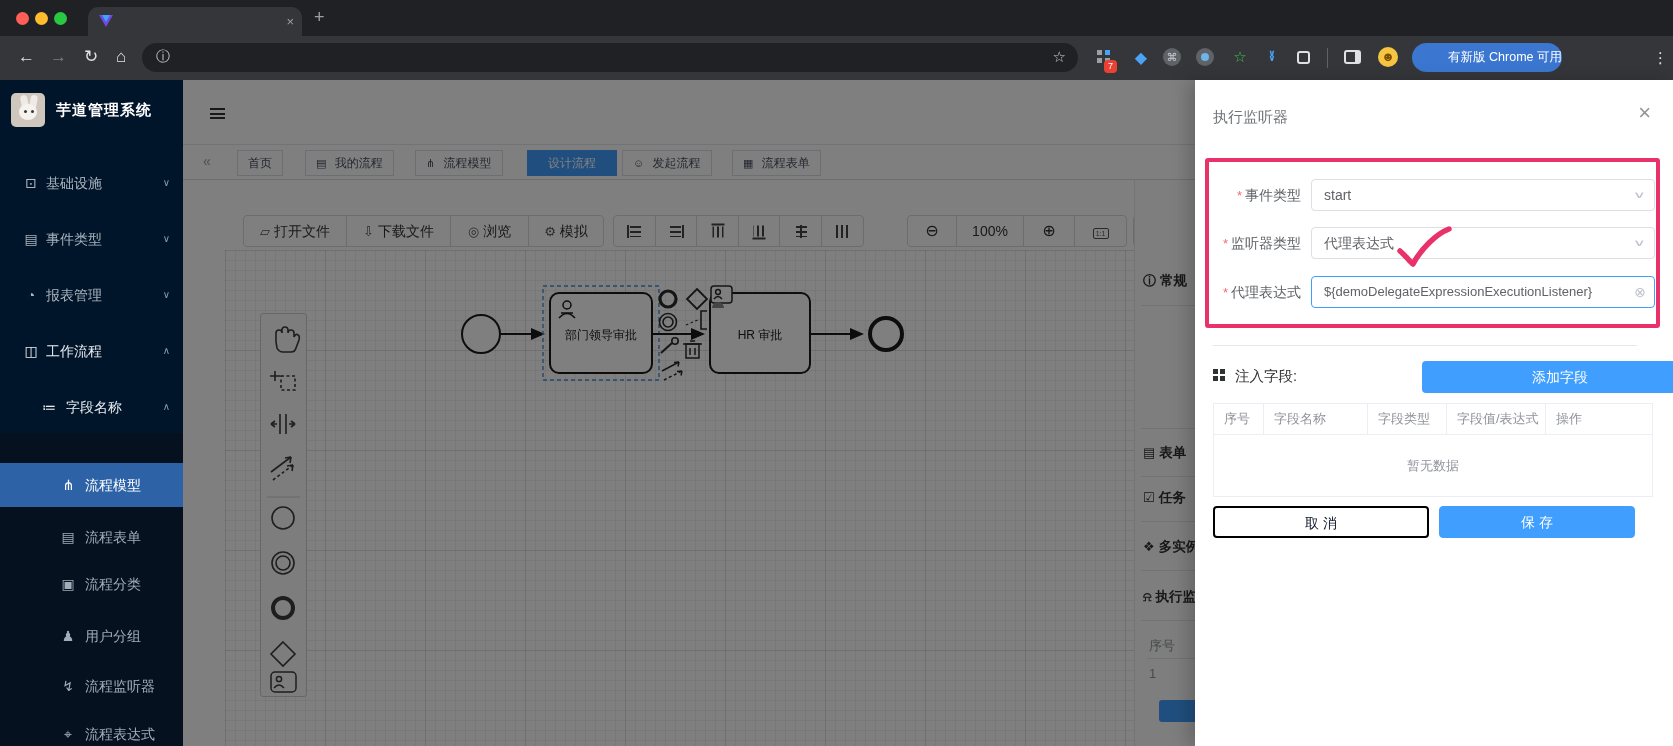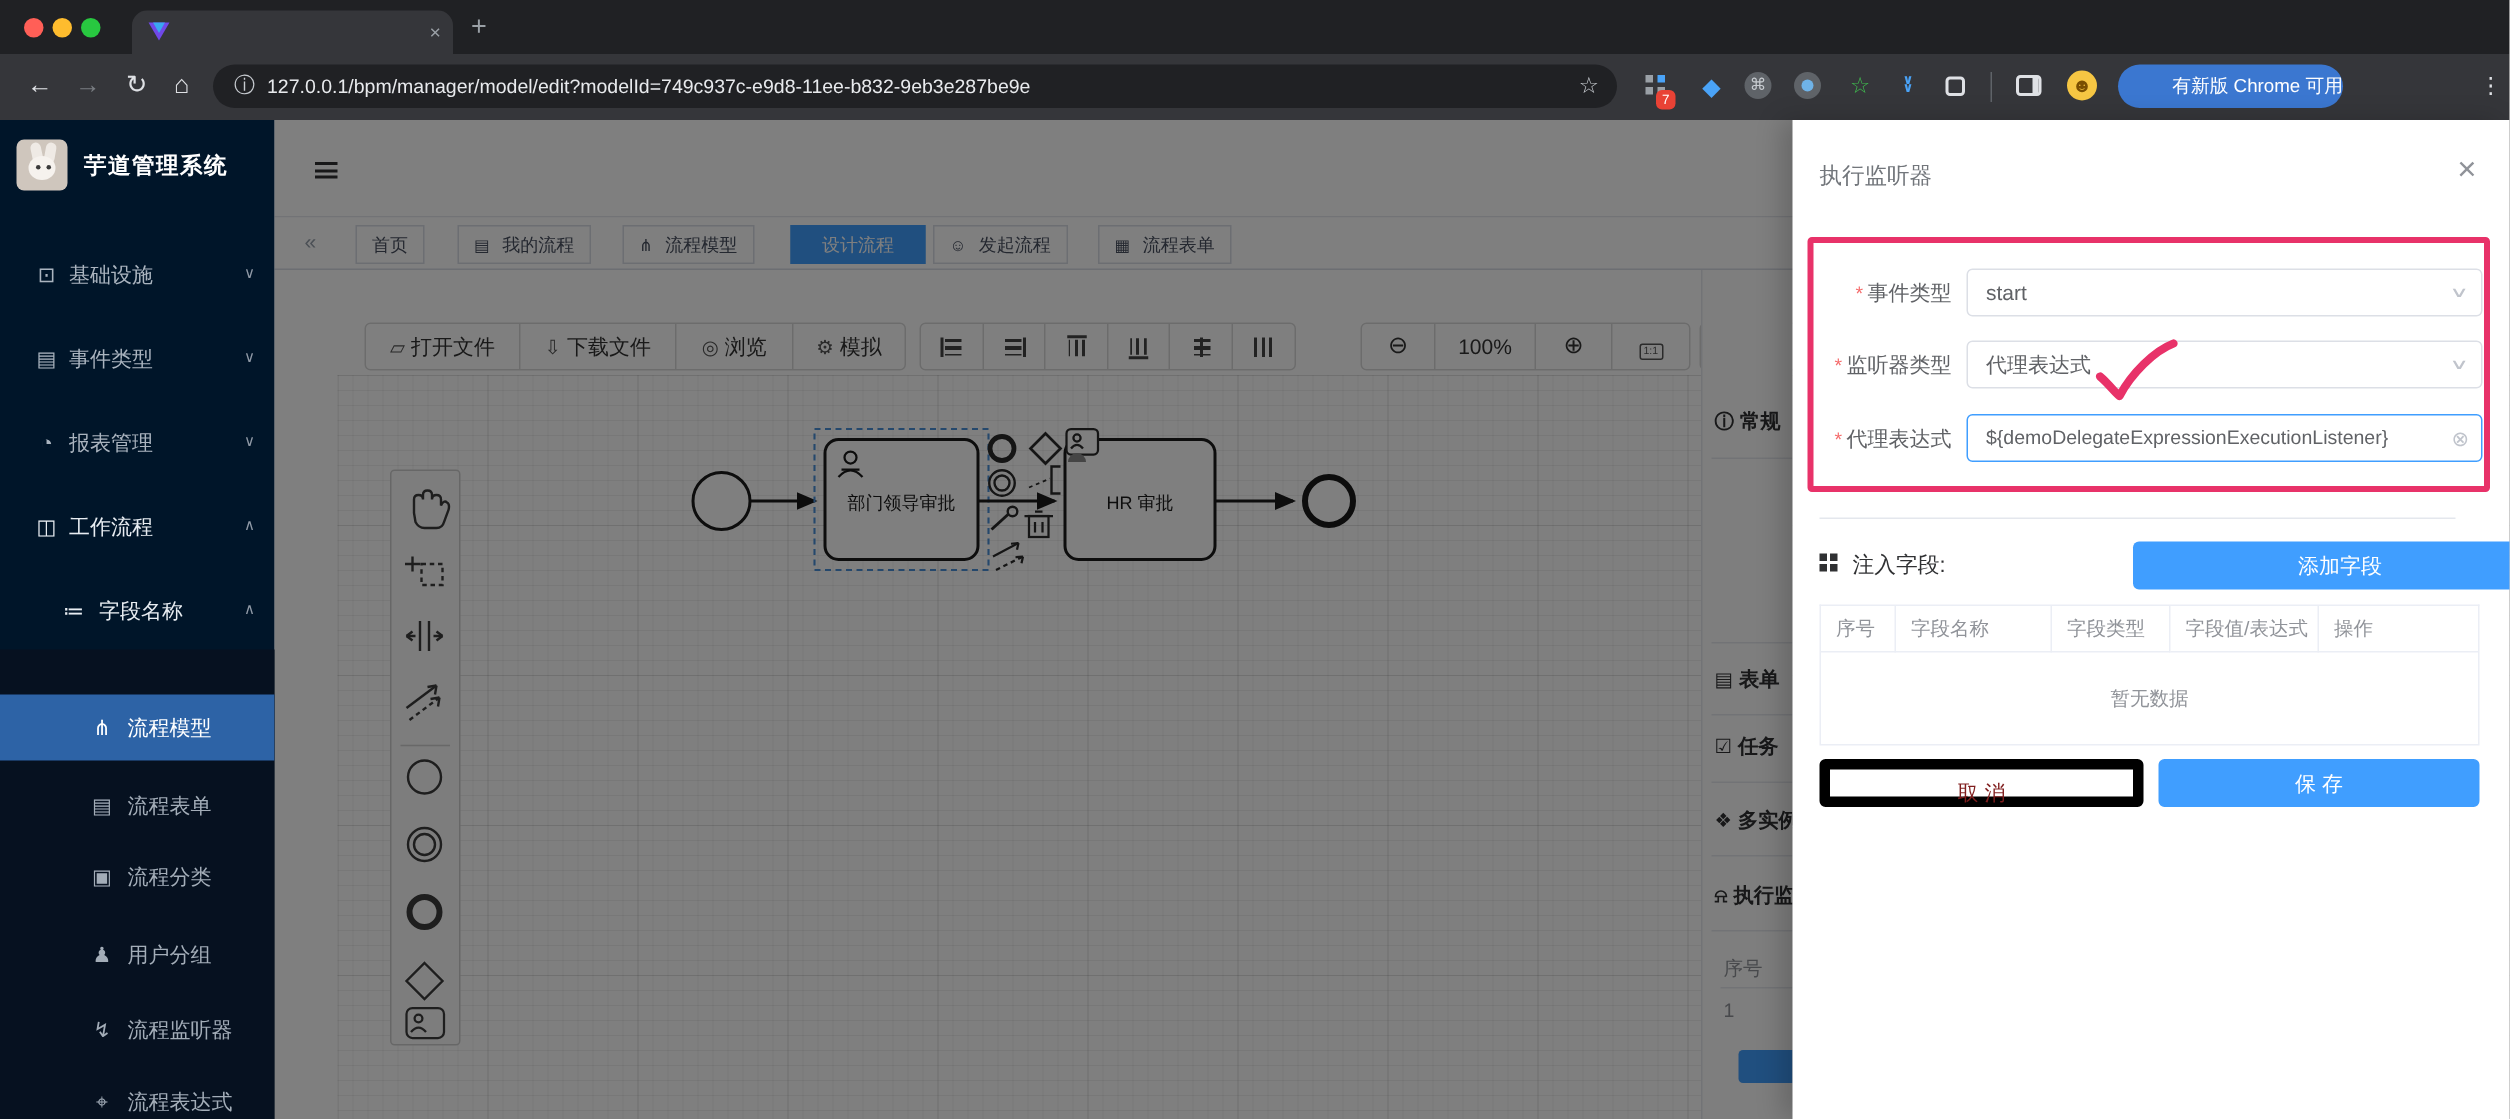--- a/index.html
+++ b/index.html
@@ -119,22 +119,22 @@
   .injrow { position:absolute; left:0; top:281px; width:478px; height:32px; }
   .gridic { position:absolute; left:18px; top:8px; width:5px; height:5px; background:#303133; box-shadow:7px 0 0 #303133, 0 7px 0 #303133, 7px 7px 0 #303133; }
   .injlabel { position:absolute; left:40px; top:6px; font-size:14.5px; color:#303133; }
   .addbtn { position:absolute; left:227px; top:0; width:276px; height:32px; background:#409eff; border-radius:4px; color:#fff; font-size:14px; text-align:center; line-height:32px; }
   .dtable { position:absolute; left:18px; top:323px; width:440px; border:1px solid #ebeef5; border-bottom:none; }
   .dtable .hrow { display:flex; height:31px; }
   .dtable .hcell { border-right:1px solid #ebeef5; border-bottom:1px solid #ebeef5; font-size:13px; color:#909399; line-height:30px; padding-left:10px; white-space:nowrap; overflow:hidden; }
   .dtable .hcell:last-child { border-right:none; }
   .dtable .empty { height:62px; line-height:62px; text-align:center; color:#909399; font-size:13px; border-bottom:1px solid #ebeef5; }
   .dbtn { position:absolute; top:426px; height:32px; border-radius:4px; font-size:14px; text-align:center; line-height:30px; }
-  .cancelbtn { left:18px; width:216px; background:#fff; border:7px solid #000000; color:#7f1d1d; }
-  .savebtn { left:244px; width:214px; background:#409eff; border:1px solid #409eff; color:#fff; }
+  .cancelbtn { left:18px; width:216px; background:#fff; border:2px solid #000000; color:#0f172a; }
+  .savebtn { left:244px; width:196px; background:#409eff; border:1px solid #409eff; color:#fff; }
 </style>
 </head>
 <body>
 
 <div id="stage">
 
   <div class="tabstrip">
     <div class="traffic t-red"></div>
     <div class="traffic t-yellow"></div>
     <div class="traffic t-green"></div>
@@ -146,21 +146,20 @@
     <span class="newtab">+</span>
   </div>
 
   <div class="btoolbar">
     <span class="nav-ic" style="left:18px">←</span>
     <span class="nav-ic dim" style="left:50px">→</span>
     <span class="nav-ic" style="left:84px">↻</span>
     <span class="nav-ic" style="left:116px">⌂</span>
     <div class="urlbar">
       <span class="info">ⓘ</span>
-      <span class="url">127.0.0.1/bpm/manager/model/edit?modelId=749c937c-e9d8-11ee-b832-9eb3e287be9e</span>
       <span class="bstar">☆</span>
     </div>
     <div class="extgrid"></div>
     <div class="extbadge">7</div>
     <div class="ext gem" style="left:1131px">◆</div>
     <div class="ext" style="left:1163px">
         <div class="extcirc">⌘</div>
       </div>
     <div class="ext" style="left:1196px">
         <div class="extcirc"><span class="bluedot"></span></div>

